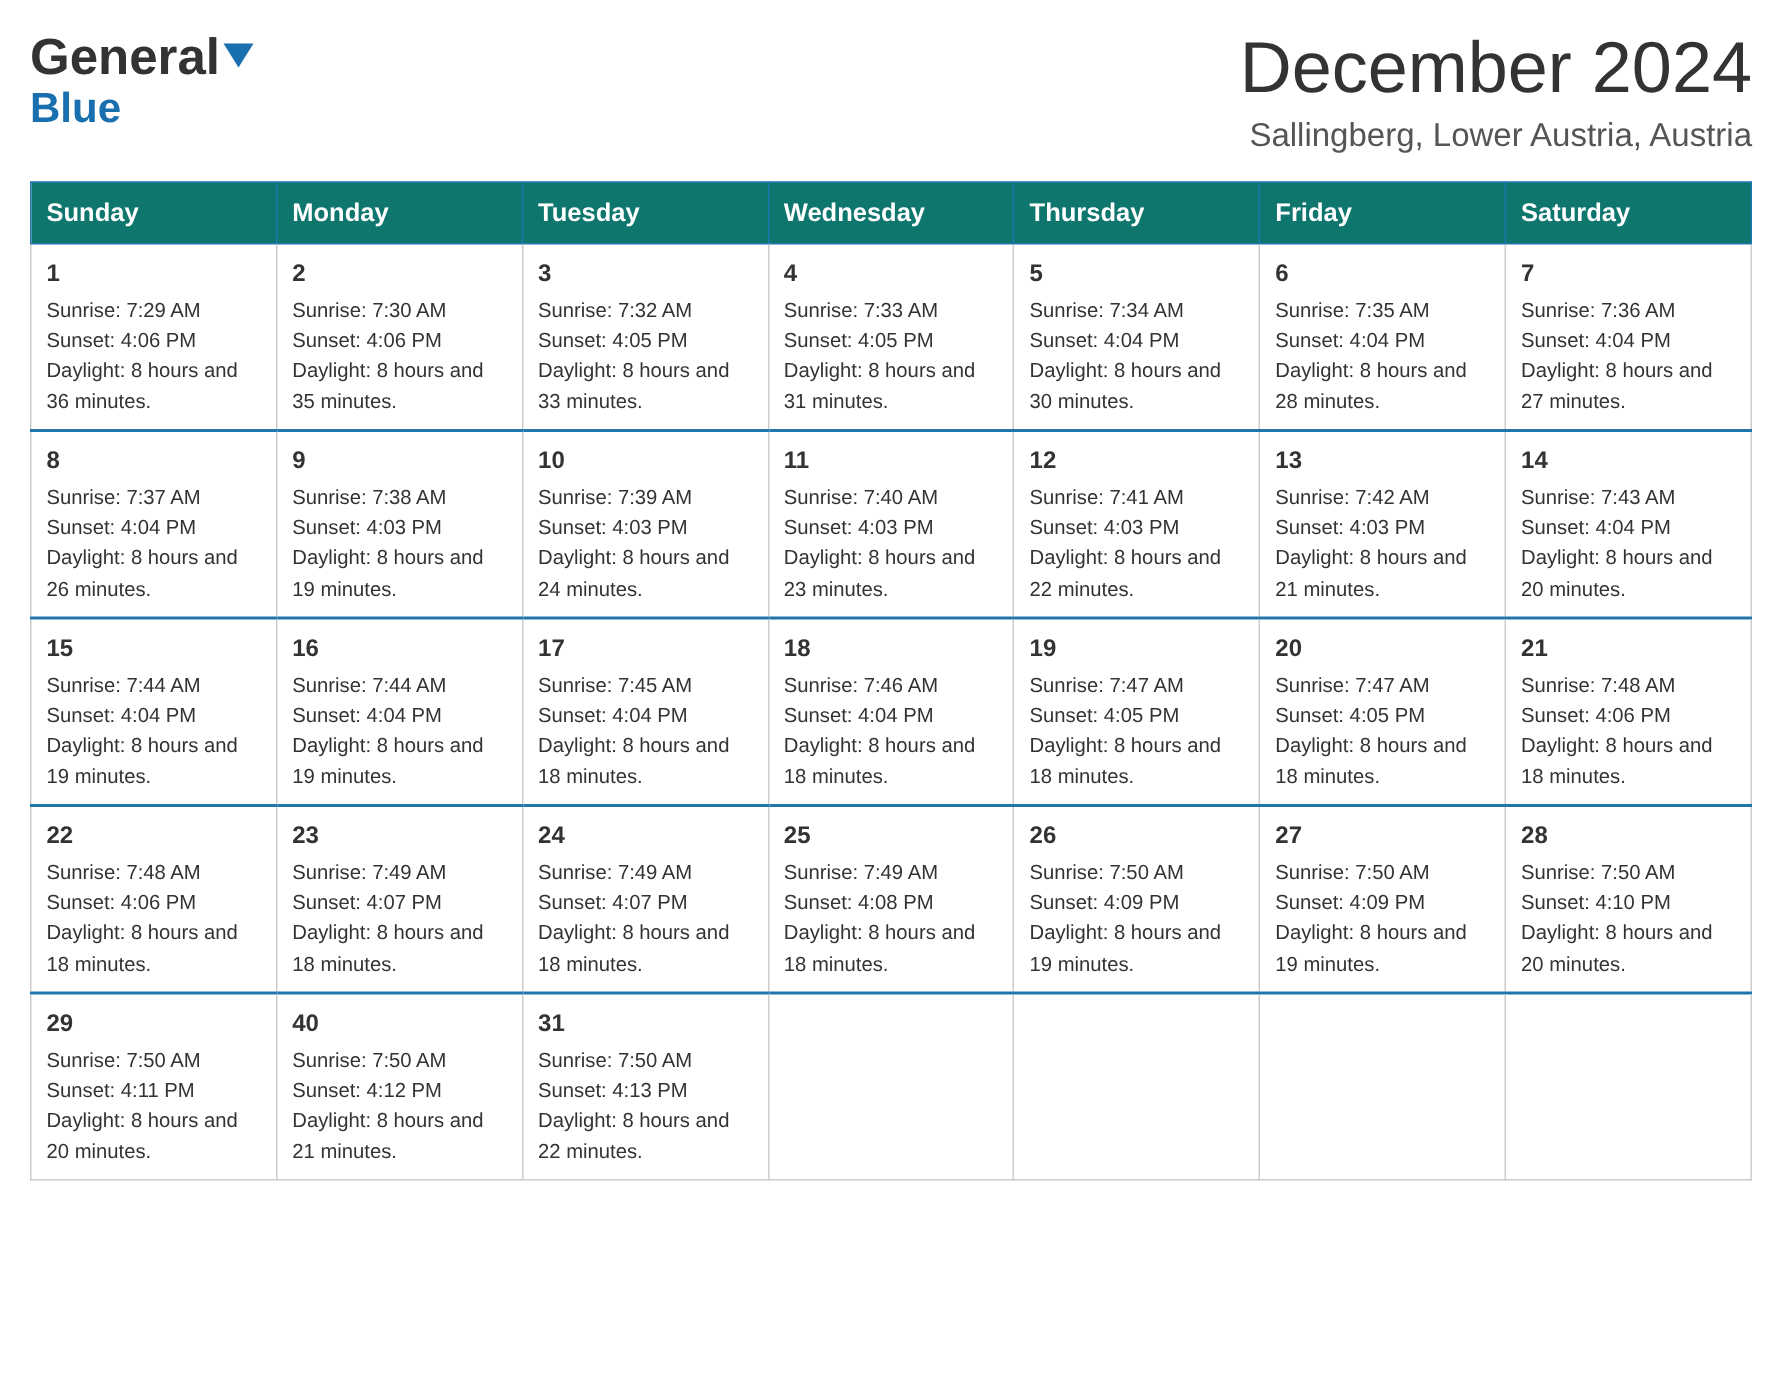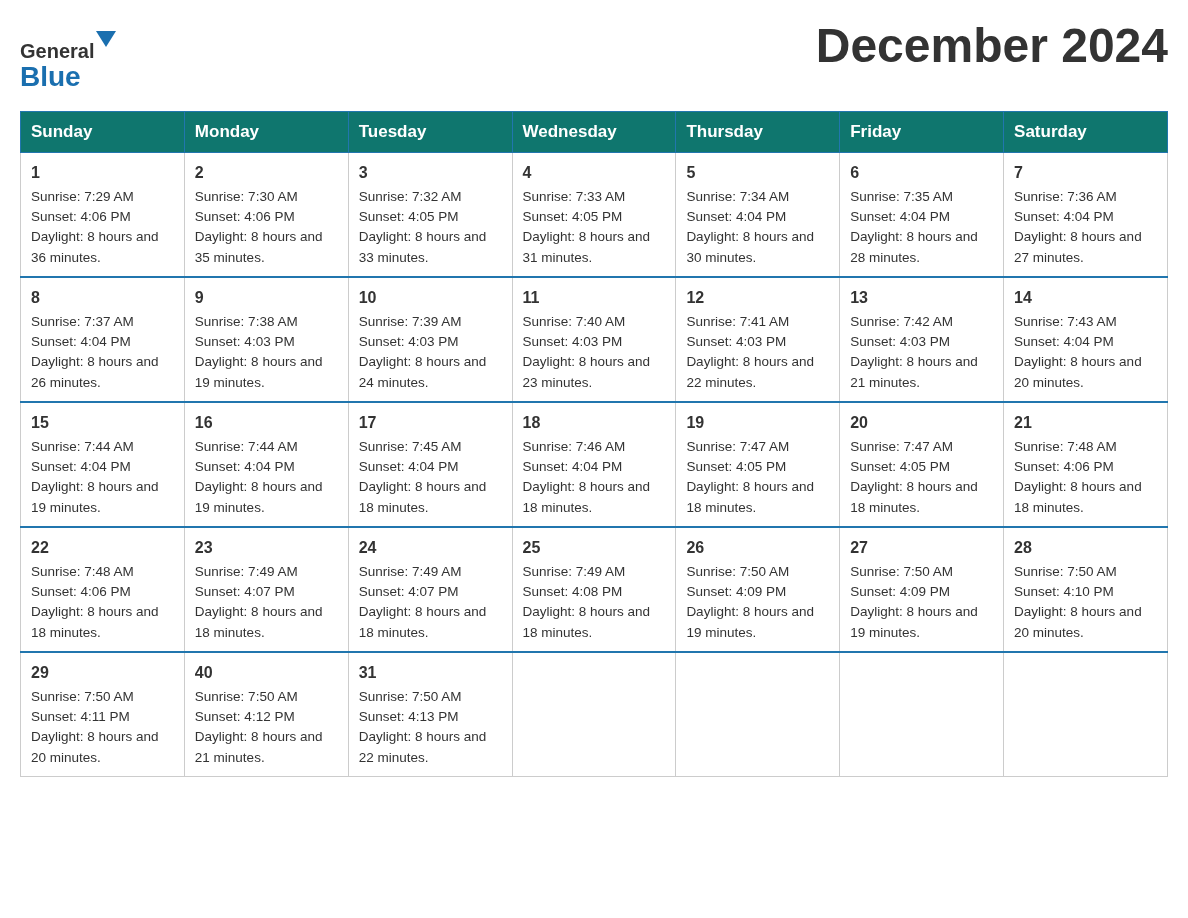--- a/index.html
+++ b/index.html
@@ -15,25 +15,24 @@
       justify-content: space-between;
       align-items: flex-start;
       margin-bottom: 18px;
     }
     .logo {
       display: flex;
       flex-direction: column;
       align-items: flex-start;
     }
     .logo-general {
-      font-size: 20px;
+      font-size: 34px;
       font-weight: bold;
       color: #333;
       line-height: 1.1;
-      margin-top: 20px;
     }
     .logo-blue {
       font-size: 28px;
       font-weight: bold;
       color: #1a6faf;
       line-height: 1.1;
     }
     .logo-triangle {
       display: inline-block;
       width: 0;
@@ -48,21 +47,21 @@
     }
     .logo-line {
       display: flex;
       align-items: center;
     }
     .title-block {
       text-align: right;
     }
     .month-title {
       font-size: 48px;
-      font-weight: bold;
+      font-weight: normal;
       color: #333;
       line-height: 1.1;
     }
     .location-title {
       font-size: 22px;
       color: #555;
       margin-top: 4px;
     }
     table {
       width: 100%;
@@ -109,20 +108,21 @@
     <div class="logo-line">
       <span class="logo-general">General</span>
       <span class="logo-triangle"></span>
     </div>
     <div>
       <span class="logo-blue">Blue</span>
     </div>
   </div>
   <div class="title-block">
     <div class="month-title">December 2024</div>
+    <div class="location-title">Sallingberg, Lower Austria, Austria</div>
   </div>
 </div>
 
 <table>
   <thead>
     <tr>
     <th>Sunday</th>
         <th>Monday</th>
         <th>Tuesday</th>
         <th>Wednesday</th>

